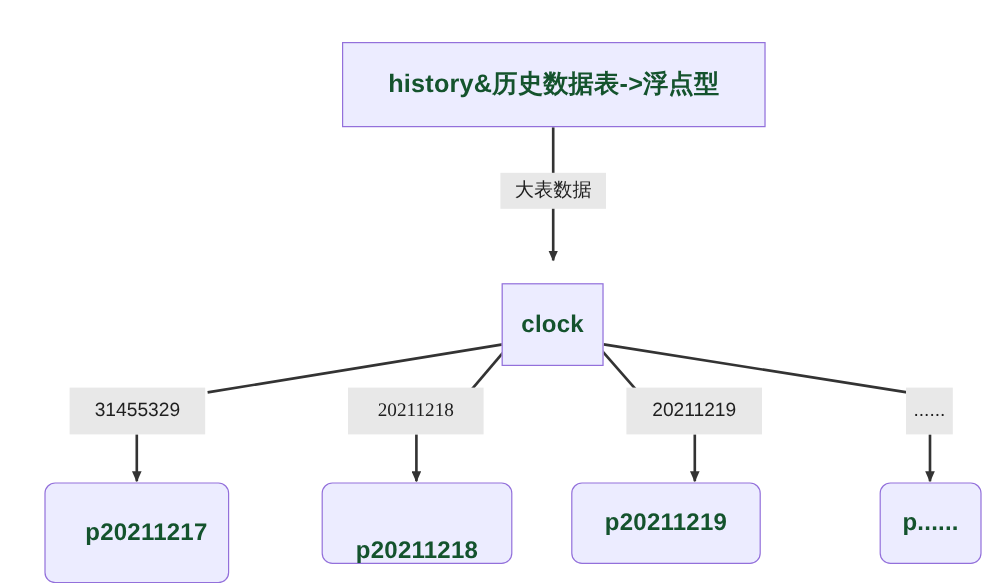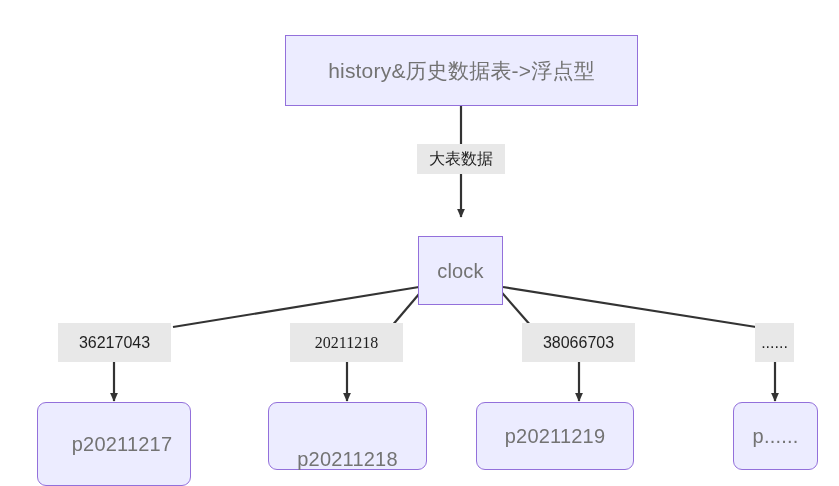--- a/index.html
+++ b/index.html
@@ -25,25 +25,26 @@
     height: 486px;
   }
   .node {
     position: absolute;
     box-sizing: border-box;
     background: #ececff;
     border: 1.5px solid #9370db;
     display: flex;
     align-items: center;
     justify-content: center;
-    color: #737373;
+    color: #14532d;
     font-size: 20px;
     line-height: 1;
     letter-spacing: 0.2px;
     white-space: nowrap;
+    font-weight: bold;
   }
   .node.rounded {
     border-radius: 9px;
   }
   .node-label {
     display: block;
     padding: 0 2px;
   }
   .edge-label {
     position: absolute;
@@ -94,29 +95,29 @@
 
   <div class="edge-label" style="left:417px; top:144px; width:88px; height:30px;">
     <span>大表数据</span>
   </div>
 
   <div class="node" style="left:418px; top:218px; width:85px; height:69px;margin-top:18px;">
     <span class="node-label">clock</span>
   </div>
 
   <div class="edge-label" style="left:58px; top:323px; width:113px; height:39px;">
-    <span>36217043</span>
+    <span>31455329</span>
   </div>
 
   <div class="edge-label" style="left:290px; top:323px; width:113px; height:39px;font-family:Liberation Serif, serif;">
     <span>20211218</span>
   </div>
 
   <div class="edge-label" style="left:522px; top:323px; width:113px; height:39px;">
-    <span>38066703</span>
+    <span>20211219</span>
   </div>
 
   <div class="edge-label ellipsis-label" style="left:755px; top:323px; width:39px; height:39px;">
     <span>......</span>
   </div>
 
   <div class="node rounded" style="left:37px; top:402px; width:154px; height:84px;padding-left:16px;">
     <span class="node-label">p20211217</span>
   </div>
 

